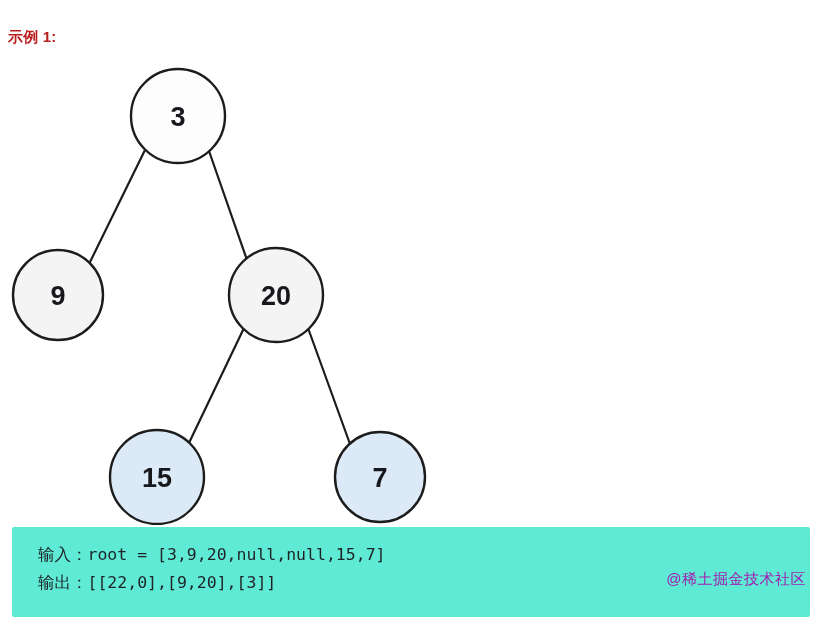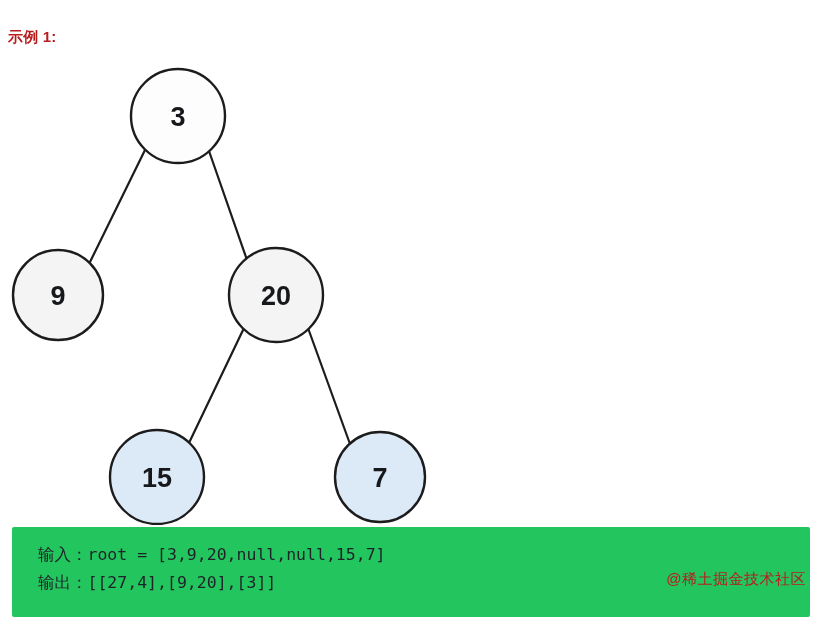--- a/index.html
+++ b/index.html
@@ -51,39 +51,39 @@
     stroke-width: 2.2;
     fill: none;
     stroke-linecap: round;
   }
   #code-block {
     position: absolute;
     left: 12px;
     top: 527px;
     width: 798px;
     height: 90px;
-    background: #22c55e;
+    background: #5eead4;
     border-radius: 2px;
     box-sizing: border-box;
     padding: 14px 0 12px 26px;
   }
   .code-line {
     font-family: "DejaVu Sans Mono", "Liberation Mono", monospace;
     font-size: 16.5px;
     line-height: 28px;
     color: #1f2328;
     white-space: pre;
     letter-spacing: 0px;
   }
   #watermark {
     position: absolute;
     right: 16px;
     top: 570px;
     font-size: 15px;
-    color: #b91c1c;
+    color: #a21caf;
     font-family: "Liberation Sans", "DejaVu Sans", sans-serif;
     letter-spacing: 0.5px;
     user-select: none;
   }
 </style>
 </head>
 <body>
 
 <div id="page-title">示例 1:</div>
 
@@ -120,16 +120,16 @@
     <g>
       <circle class="node-circle" cx="380" cy="422" r="45" fill="#dce9f7"></circle>
       <text class="node-label" x="380" y="423">7</text>
     </g>
 
   </svg>
 </div>
 
 <div id="code-block">
   <div class="code-line">输入：root = [3,9,20,null,null,15,7]</div>
-  <div class="code-line">输出：[[27,4],[9,20],[3]]</div>
+  <div class="code-line">输出：[[22,0],[9,20],[3]]</div>
 </div>
 
 <div id="watermark">@稀土掘金技术社区</div>
 
 </body></html>

